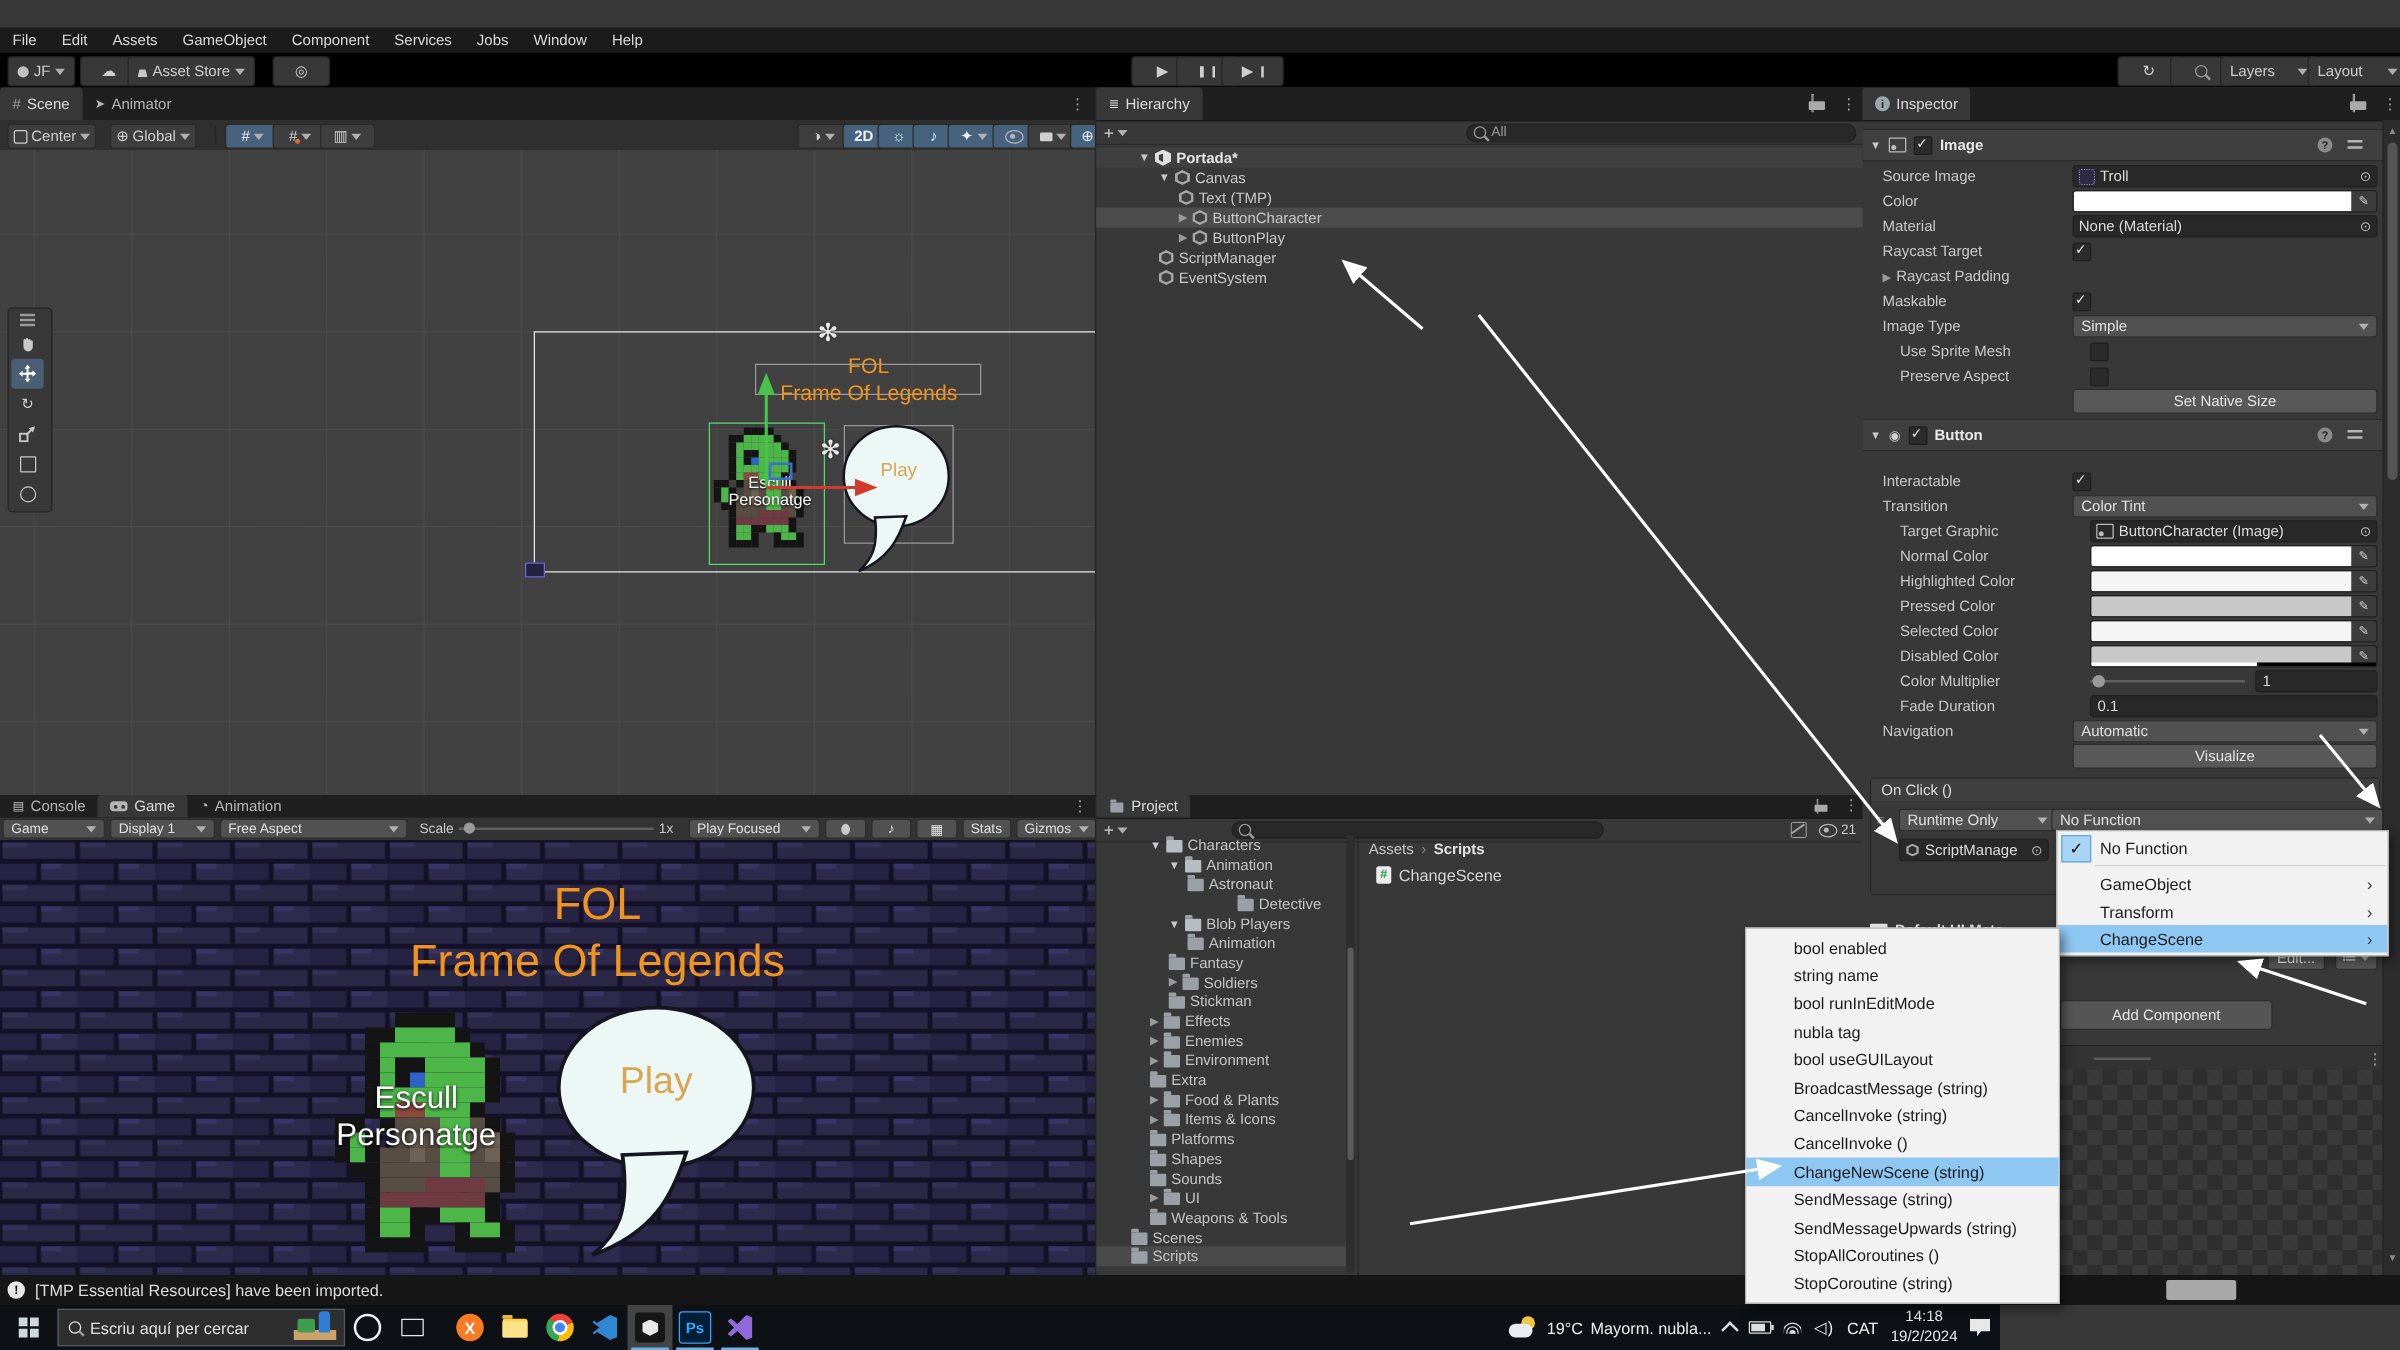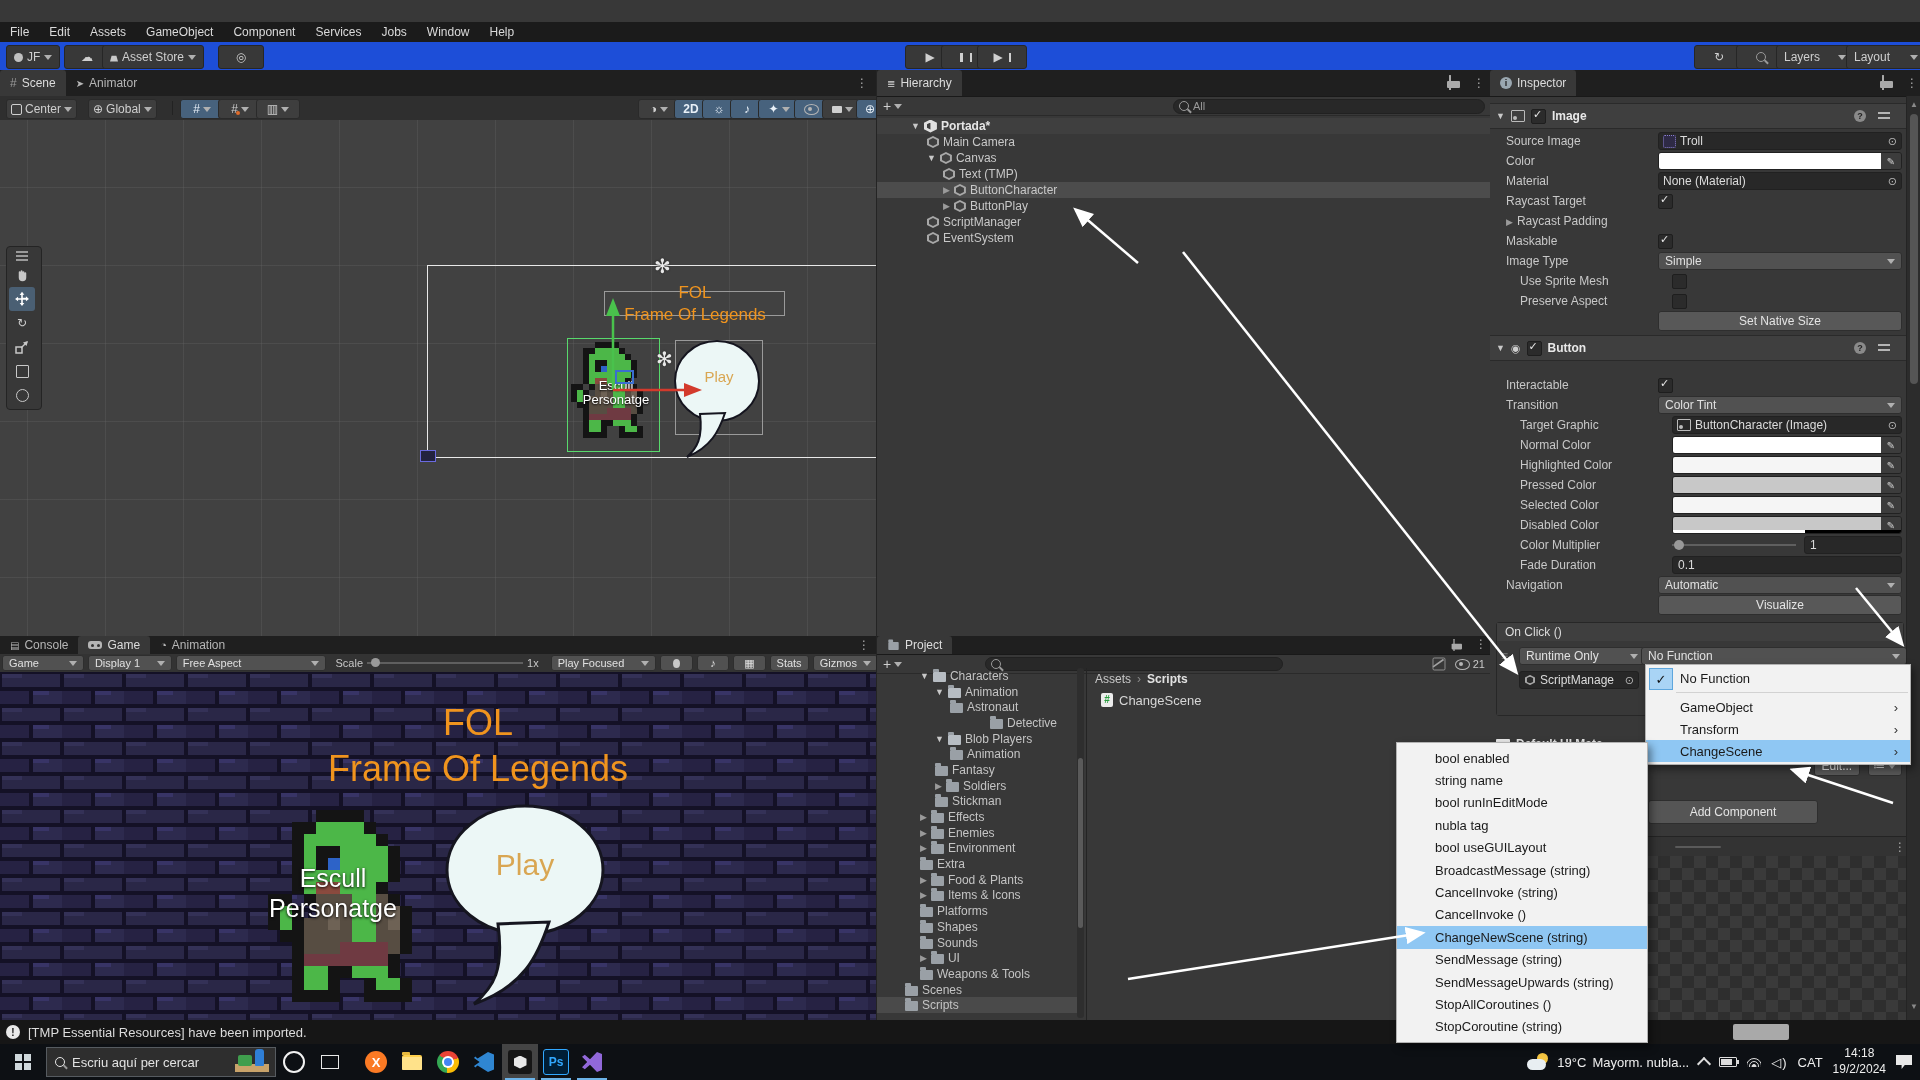--- a/index.html
+++ b/index.html
@@ -5,21 +5,21 @@
   html,body{margin:0;padding:0;background:#000;}
   #screen{position:relative;width:1920px;height:1080px;overflow:hidden;background:#383838;
     font-family:"Liberation Sans","DejaVu Sans",sans-serif;font-size:12px;color:#c8c8c8;
     -webkit-font-smoothing:antialiased;}
   .abs{position:absolute;}
   .row{display:flex;align-items:center;}
   
   #titlebar{left:0;top:0;width:1920px;height:22px;background:#1b1b1b;color:#d6d6d6;}
   #menubar{left:0;top:22px;width:1920px;height:20px;background:#1b1b1b;color:#dadada;}
   #menubar .mi{padding:0 10px;line-height:20px;cursor:default;}
-  #toolbar{left:0;top:42px;width:1920px;height:28px;background:#1d4ed8;border-bottom:1px solid #1d1d1d;}
+  #toolbar{left:0;top:42px;width:1920px;height:28px;background:#000000;border-bottom:1px solid #1d1d1d;}
   .tbtn{height:22px;background:#383838;border:1px solid #262626;border-radius:3px;display:flex;align-items:center;justify-content:center;gap:4px;padding:0 7px;color:#cfcfcf;}
   .winbtn{width:43px;height:22px;display:flex;align-items:center;justify-content:center;color:#cfcfcf;}
   
   .tabstrip{background:#1f1f1f;border-bottom:1px solid #191919;display:flex;align-items:stretch;}
   .tab{display:flex;align-items:center;gap:5px;padding:0 10px;color:#b6b6b6;}
   .tab.active{background:#383838;color:#dcdcdc;border-radius:3px 3px 0 0;}
   .kebab{color:#a9a9a9;font-size:12px;}
   .lockic{width:9px;height:6px;border:1.5px solid #a9a9a9;border-bottom:none;border-radius:4px 4px 0 0;position:relative;top:-2px;}
   .lockic::after{content:"";position:absolute;left:-3.5px;top:5px;width:13px;height:7px;background:#a9a9a9;border-radius:1px;}
   
@@ -89,21 +89,21 @@
   #sceneview{left:0;top:120px;width:876px;height:516px;background:#414141;overflow:hidden;
     background-image:linear-gradient(rgba(110,110,110,.25) 1px,transparent 1px),linear-gradient(90deg,rgba(110,110,110,.25) 1px,transparent 1px);
     background-size:78px 78px;background-position:27px 67px;}
   .gizflower{color:#e8e8e8;font-size:20px;text-shadow:0 0 2px #222;}
   .orange{color:#f0941e;}
   #gameview{left:0;top:672px;width:876px;height:348px;overflow:hidden;background:#19172b;}
   .gamebrick{position:absolute;left:0;top:0;}
   .pxwrap{position:absolute;}
   .pxwrap div{position:absolute;}
   
-  #taskbar{left:0;top:1044px;width:1920px;height:36px;background:#0d1014;color:#eee;font-size:13px;}
+  #taskbar{left:0;top:1044px;width:1600px;height:36px;background:#0d1014;color:#eee;font-size:13px;}
   .tb-ic{width:36px;height:36px;display:flex;align-items:center;justify-content:center;position:relative;}
   .runline{position:absolute;left:3px;right:3px;bottom:0;height:2px;background:#6cb3e8;}
   .startic{width:16px;height:16px;display:grid;grid-template-columns:7px 7px;grid-template-rows:7px 7px;gap:2px;}
   .startic i{background:#cfd8dc;}
   .chrome{width:22px;height:22px;border-radius:50%;background:conic-gradient(from -50deg,#ea4335 0 33%,#fbbc05 0 66%,#34a853 0 100%);position:relative;}
   .chrome::before{content:"";position:absolute;inset:5px;background:#fff;border-radius:50%;}
   .chrome::after{content:"";position:absolute;inset:7px;background:#4285f4;border-radius:50%;}
   .vscode{width:20px;height:20px;background:#2f86d2;clip-path:polygon(70% 0,100% 12%,100% 88%,70% 100%,18% 68%,6% 78%,0 70%,28% 50%,0 30%,6% 22%,18% 32%);}
   .vsic{width:20px;height:20px;background:#9168d9;clip-path:polygon(75% 0,100% 10%,100% 90%,75% 100%,40% 64%,14% 86%,0 76%,26% 50%,0 24%,14% 14%,40% 36%);}
   .xampp{width:22px;height:22px;border-radius:50%;background:#fb7a24;color:#fff;font-weight:bold;display:flex;align-items:center;justify-content:center;}
@@ -671,25 +671,20 @@
     <div style="padding-top:2px;">
 
     <div class="hrow root" style="padding-left: 34px;">
           <span class="tri-d">▼</span>
 
           <span class="sceneic"></span>
 
           <span>Portada*</span>
         </div>
         <div class="hrow" style="padding-left: 50px;">
-
-          <span class="cube"></span>
-          <span>Main Camera</span>
-        </div>
-        <div class="hrow" style="padding-left: 50px;">
           <span class="tri-d">▼</span>
 
           <span class="cube"></span>
           <span>Canvas</span>
         </div>
         <div class="hrow" style="padding-left: 66px;">
 
           <span class="cube"></span>
           <span>Text (TMP)</span>
         </div>

